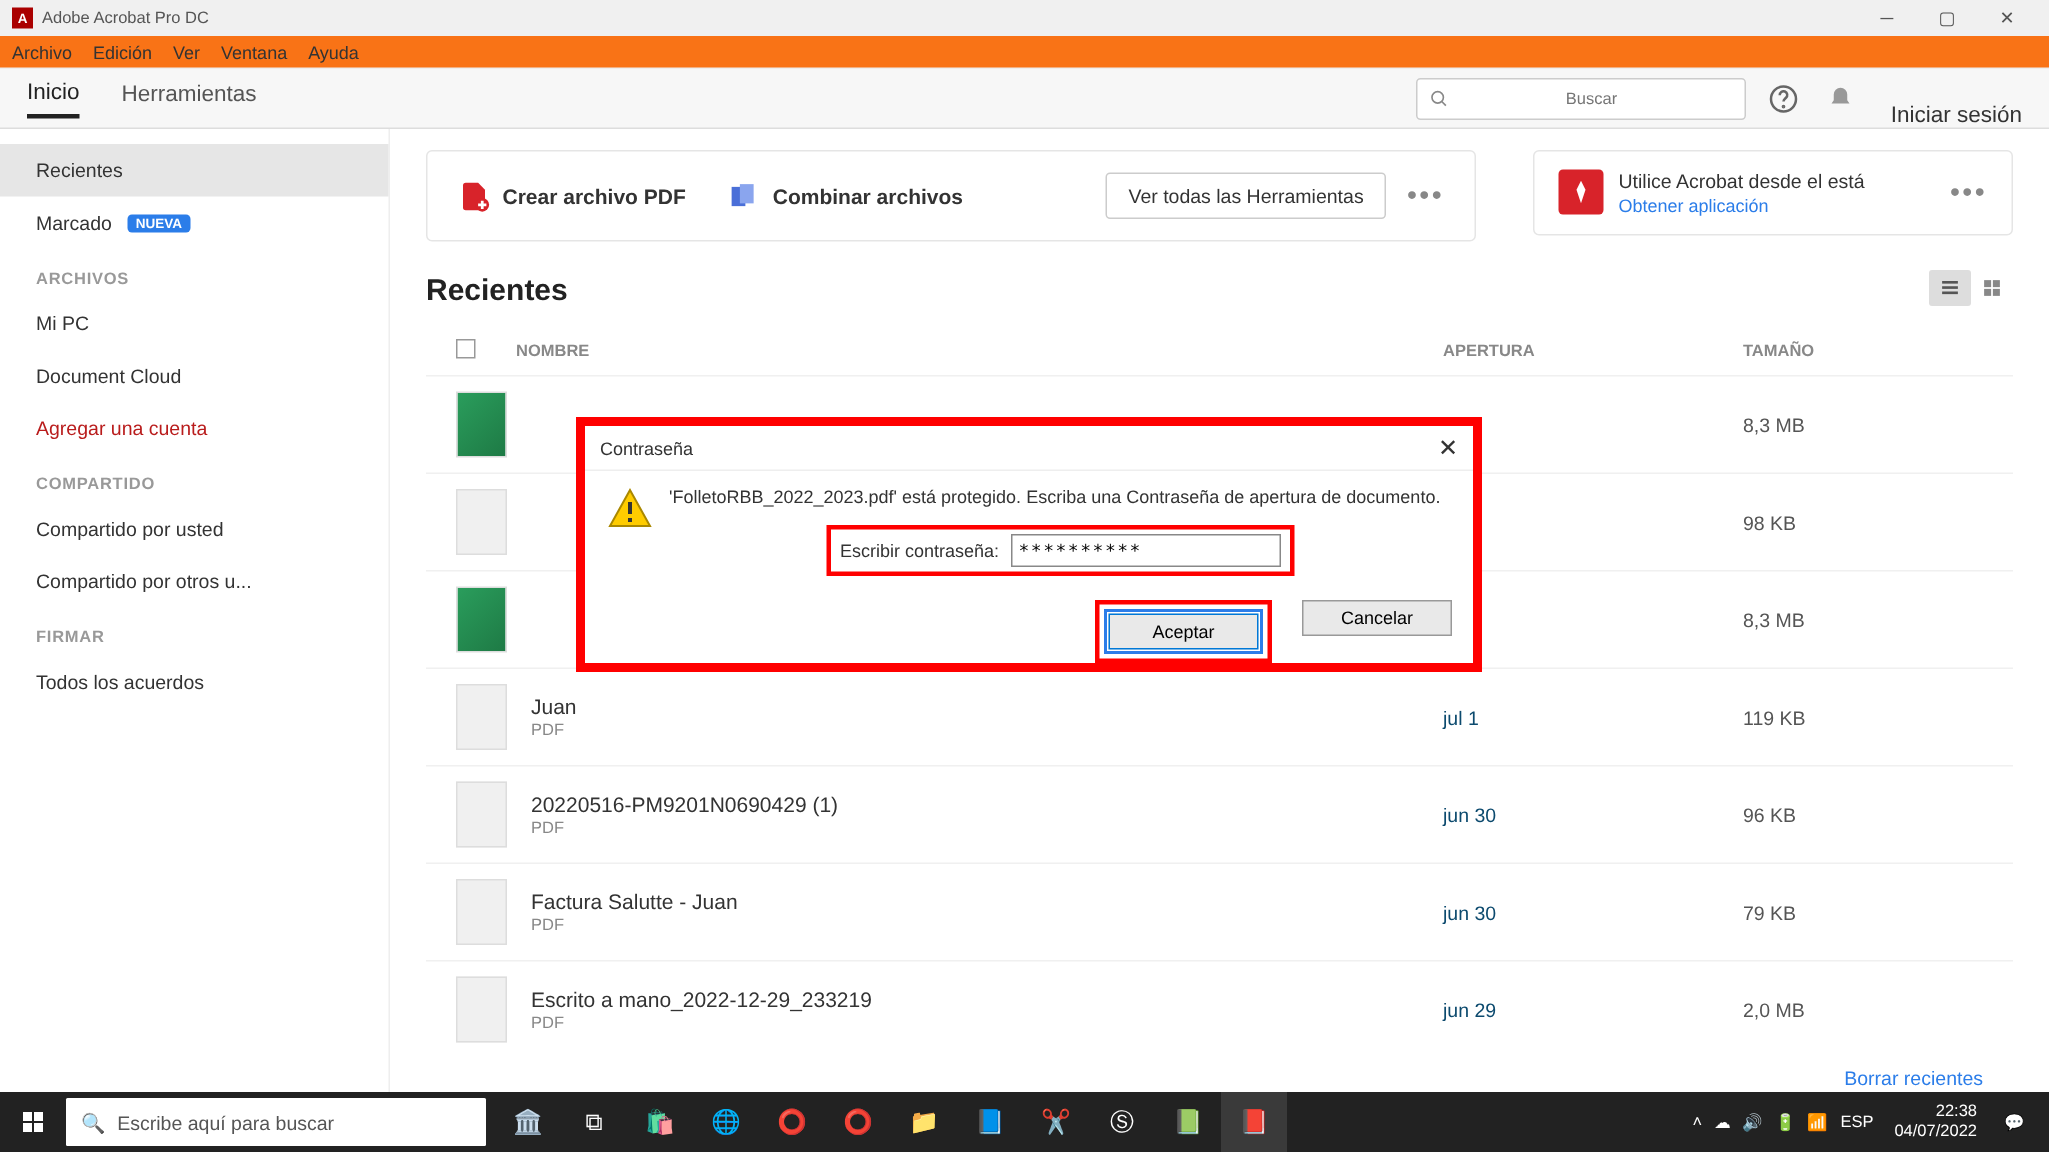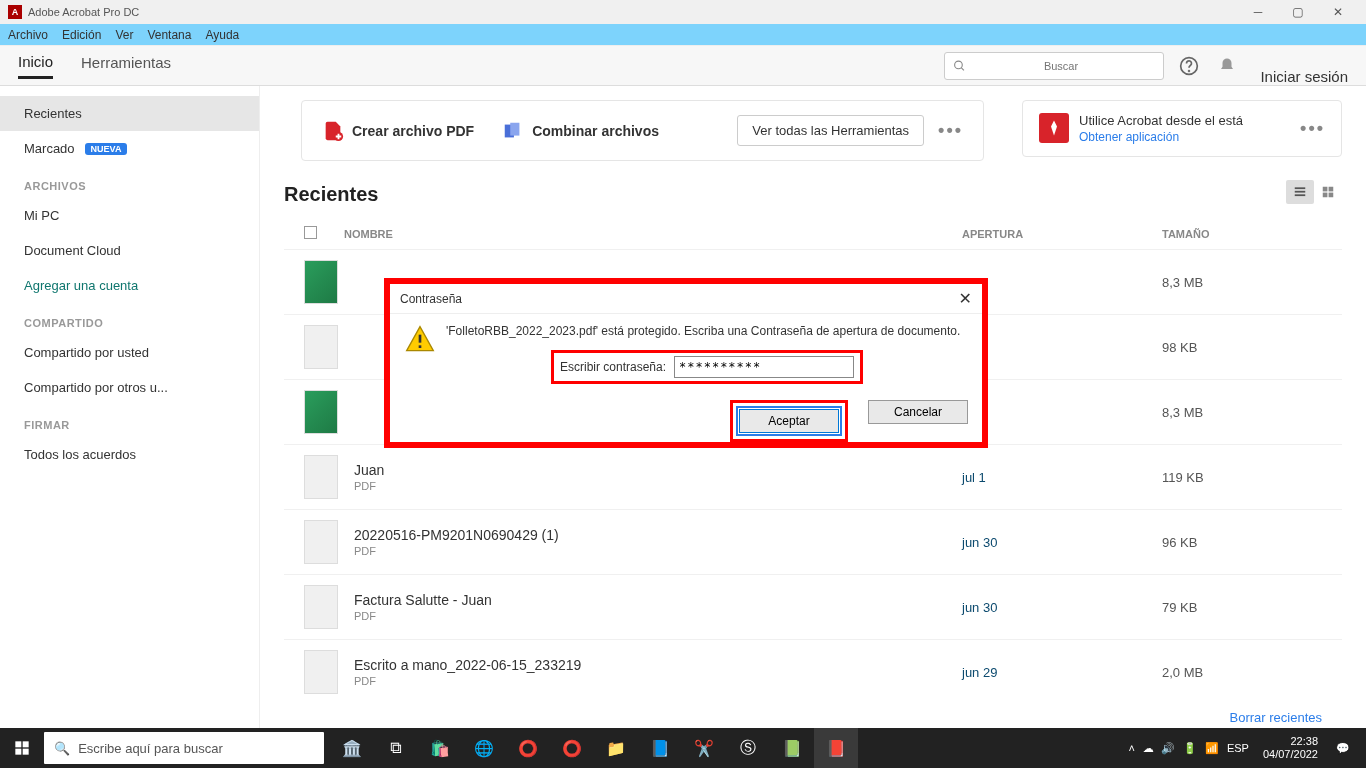--- a/index.html
+++ b/index.html
@@ -5,21 +5,21 @@
 * { box-sizing: border-box; margin: 0; padding: 0; font-family: 'Segoe UI', Tahoma, sans-serif; }
 body { width: 1366px; height: 768px; overflow: hidden; background: #fff; position: relative; }
 
 
 .titlebar { height: 24px; background: #f0f0f0; display: flex; align-items: center; padding: 0 8px; font-size: 11px; color: #555; }
 .titlebar .app-icon { width: 14px; height: 14px; background: #a00; margin-right: 6px; display: flex; align-items: center; justify-content: center; color: #fff; font-size: 9px; font-weight: bold; }
 .titlebar .title-text { flex: 1; }
 .titlebar .win-btn { width: 40px; height: 24px; display: flex; align-items: center; justify-content: center; color: #555; font-size: 12px; }
 
 
-.menubar { height: 22px; background: #7dd3fc; display: flex; align-items: center; padding: 0 8px; font-size: 12px; color: #333; border-bottom: 1px solid #eee; }
+.menubar { height: 22px; background: #f97316; display: flex; align-items: center; padding: 0 8px; font-size: 12px; color: #333; border-bottom: 1px solid #eee; }
 .menubar span { margin-right: 14px; cursor: default; }
 
 
 .tabsbar { height: 40px; background: #f7f7f7; display: flex; align-items: center; padding: 0 18px; border-bottom: 1px solid #ddd; }
 .tabsbar .tab { font-size: 15px; color: #555; margin-right: 28px; padding-bottom: 6px; }
 .tabsbar .tab.active { color: #222; border-bottom: 3px solid #222; font-weight: 500; }
 .tabsbar .spacer { flex: 1; }
 .tabsbar .searchbox { width: 220px; height: 28px; border: 1px solid #ccc; border-radius: 3px; display: flex; align-items: center; padding: 0 8px; background: #fff; }
 .tabsbar .searchbox input { border: none; outline: none; font-size: 11px; width: 100%; color: #0f172a; text-align: center; }
 .tabsbar .icon-btn { width: 26px; height: 26px; margin-left: 12px; display: flex; align-items: center; justify-content: center; color: #666; }
@@ -28,21 +28,21 @@
 
 .main { display: flex; height: calc(768px - 24px - 22px - 40px - 40px); }
 .sidebar { width: 260px; padding: 10px 0 0 0; border-right: 1px solid #eee; }
 .side-item { padding: 10px 24px; font-size: 13px; color: #333; display: flex; align-items: center; cursor: default; }
 .side-item.active { background: #e6e6e6; }
 .side-item .badge { margin-left: 10px; background: #2b7de9; color: #fff; font-size: 9px; padding: 1px 6px; border-radius: 3px; font-weight: bold; }
 .side-header { padding: 14px 24px 6px; font-size: 11px; color: #999; font-weight: 600; letter-spacing: 0.5px; }
 
 .content { flex: 1; padding: 14px 24px 0 24px; overflow: hidden; position: relative; }
 
-.toolbar-card { background: #fff; border: 1px solid #e5e5e5; border-radius: 4px; padding: 14px 20px; display: flex; align-items: center; margin-left: 17px; }
+.toolbar-card { background: #fff; border: 1px solid #e5e5e5; border-radius: 4px; padding: 14px 20px; display: flex; align-items: center; }
 .tool-btn { display: flex; align-items: center; font-size: 14px; font-weight: 600; color: #333; margin-right: 28px; }
 .tool-btn .ticon { width: 22px; height: 22px; margin-right: 8px; }
 .tool-link { border: 1px solid #ccc; border-radius: 3px; padding: 7px 14px; font-size: 13px; color: #333; margin-left: auto; }
 .tool-more { margin-left: 14px; color: #888; font-size: 18px; letter-spacing: 2px; font-weight: bold; }
 
 .promo-card { position: absolute; top: 14px; right: 24px; width: 320px; background: #fff; border: 1px solid #e5e5e5; border-radius: 4px; padding: 12px 16px; display: flex; align-items: center; }
 .promo-card .picon { width: 30px; height: 30px; background: #d8232a; border-radius: 3px; margin-right: 10px; display:flex;align-items:center;justify-content:center;color:#fff;}
 .promo-card .ptext { font-size: 13px; color: #333; line-height: 1.3; }
 .promo-card .plink { font-size: 12px; color: #2b7de9; }
 .promo-card .pmore { margin-left: auto; color: #888; font-size: 18px; letter-spacing: 2px; font-weight: bold;}
@@ -151,21 +151,21 @@
 
   <div class="sidebar">
     <div class="side-item active">Recientes</div>
     <div class="side-item">
       <span>Marcado</span>
       <span class="badge">NUEVA</span>
     </div>
     <div class="side-header">ARCHIVOS</div>
     <div class="side-item">Mi PC</div>
     <div class="side-item">Document Cloud</div>
-    <div class="side-item" style="color:#0f766e">Agregar una cuenta</div>
+    <div class="side-item" style="color:#b91c1c">Agregar una cuenta</div>
     <div class="side-header">COMPARTIDO</div>
     <div class="side-item">Compartido por usted</div>
     <div class="side-item">Compartido por otros u...</div>
     <div class="side-header">FIRMAR</div>
     <div class="side-item">Todos los acuerdos</div>
   </div>
 
   <div class="content">
     <div class="content-inner">
       <div class="toolbar-card">
@@ -279,21 +279,21 @@
           <div class="fname">
             <div class="fn">Factura Salutte - Juan</div>
             <div class="ft">PDF</div>
           </div>
           <div class="fopen">jun 30</div>
           <div class="fsize">79 KB</div>
         </div>
         <div class="file-row">
           <div class="thumb"></div>
           <div class="fname">
-            <div class="fn">Escrito a mano_2022-06-15_233219</div>
+            <div class="fn">Escrito a mano_2022-12-29_233219</div>
             <div class="ft">PDF</div>
           </div>
           <div class="fopen">jun 29</div>
           <div class="fsize">2,0 MB</div>
         </div>
       </div>
 
     <div class="clear-link">Borrar recientes</div>
   </div>
 </div>

